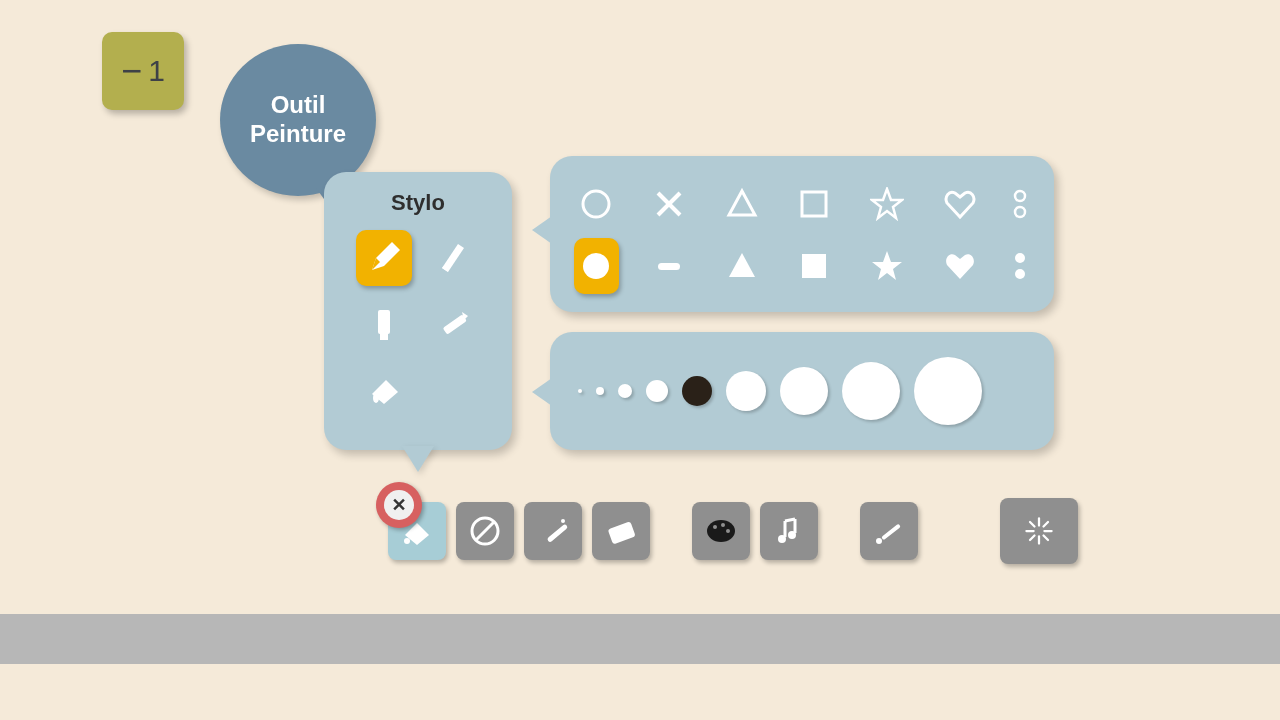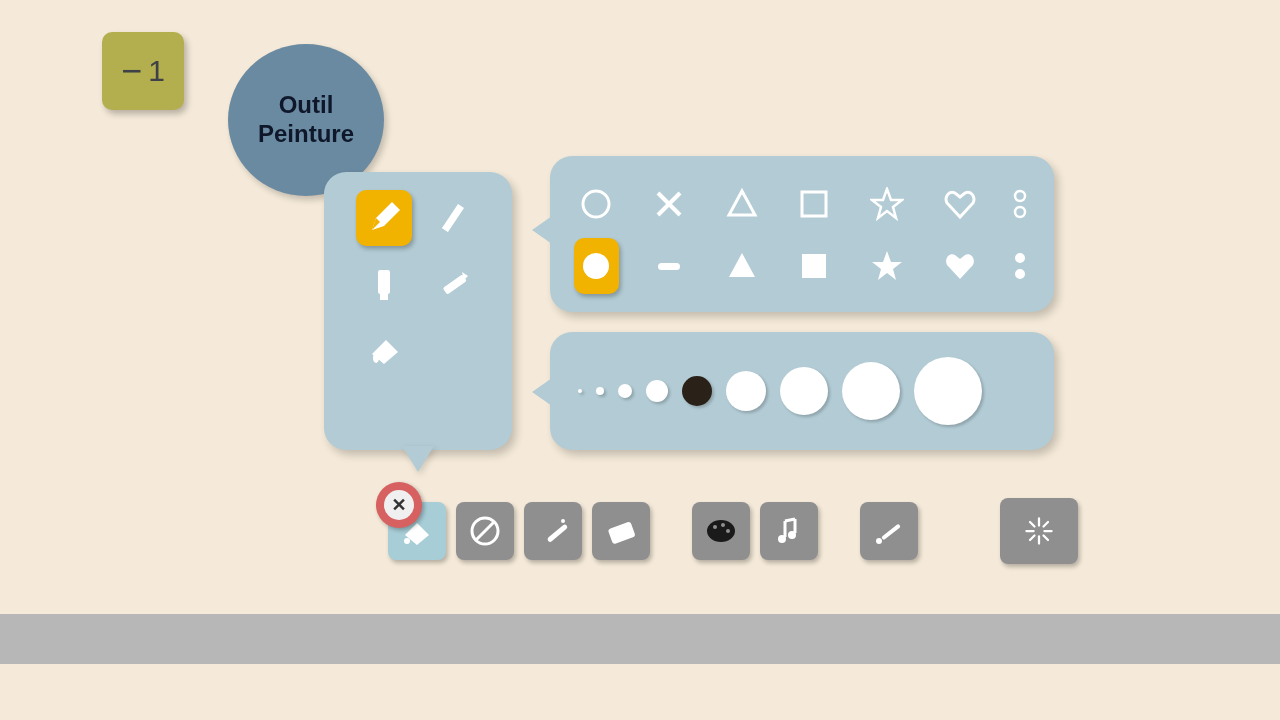--- a/index.html
+++ b/index.html
@@ -28,32 +28,32 @@
     gap: 6px;
     color: #3e4147;
     font-size: 30px;
     font-weight: 500;
   }
   .badge .minus { font-size: 36px; }
 
   
   .tool-bubble {
     position: absolute;
-    left: 228px;
+    left: 220px;
     top: 44px;
     width: 156px;
     height: 152px;
     background: #6a8aa1;
     border-radius: 50%;
     box-shadow: 3px 4px 6px rgba(0,0,0,0.2);
     display: flex;
     align-items: center;
     justify-content: center;
     text-align: center;
-    color: #0f172a;
+    color: #ffffff;
     font-weight: bold;
     font-size: 24px;
     line-height: 1.2;
   }
   .tool-bubble::after {
     content: "";
     position: absolute;
     bottom: -14px;
     left: 96px;
     width: 0; height: 0;
@@ -257,20 +257,21 @@
 </div>
 
 <div class="tool-bubble">
   <div>
     <span>Outil</span><br>
     <span>Peinture</span>
   </div>
 </div>
 
 <div class="stylo-panel">
+  <div class="stylo-title">Stylo</div>
   <div class="stylo-grid">
     <div class="stylo-cell selected">
       <svg viewBox="0 0 40 40">
           <polygon points="8,32 12,20 28,4 36,12 20,28" fill="#fff"></polygon>
           <polygon points="8,32 12,20 16,24" fill="#f2b200"></polygon>
         </svg>
     </div>
     <div class="stylo-cell">
       <svg viewBox="0 0 40 40">
           <polygon points="10,30 26,6 32,10 16,34" fill="#fff"></polygon>

